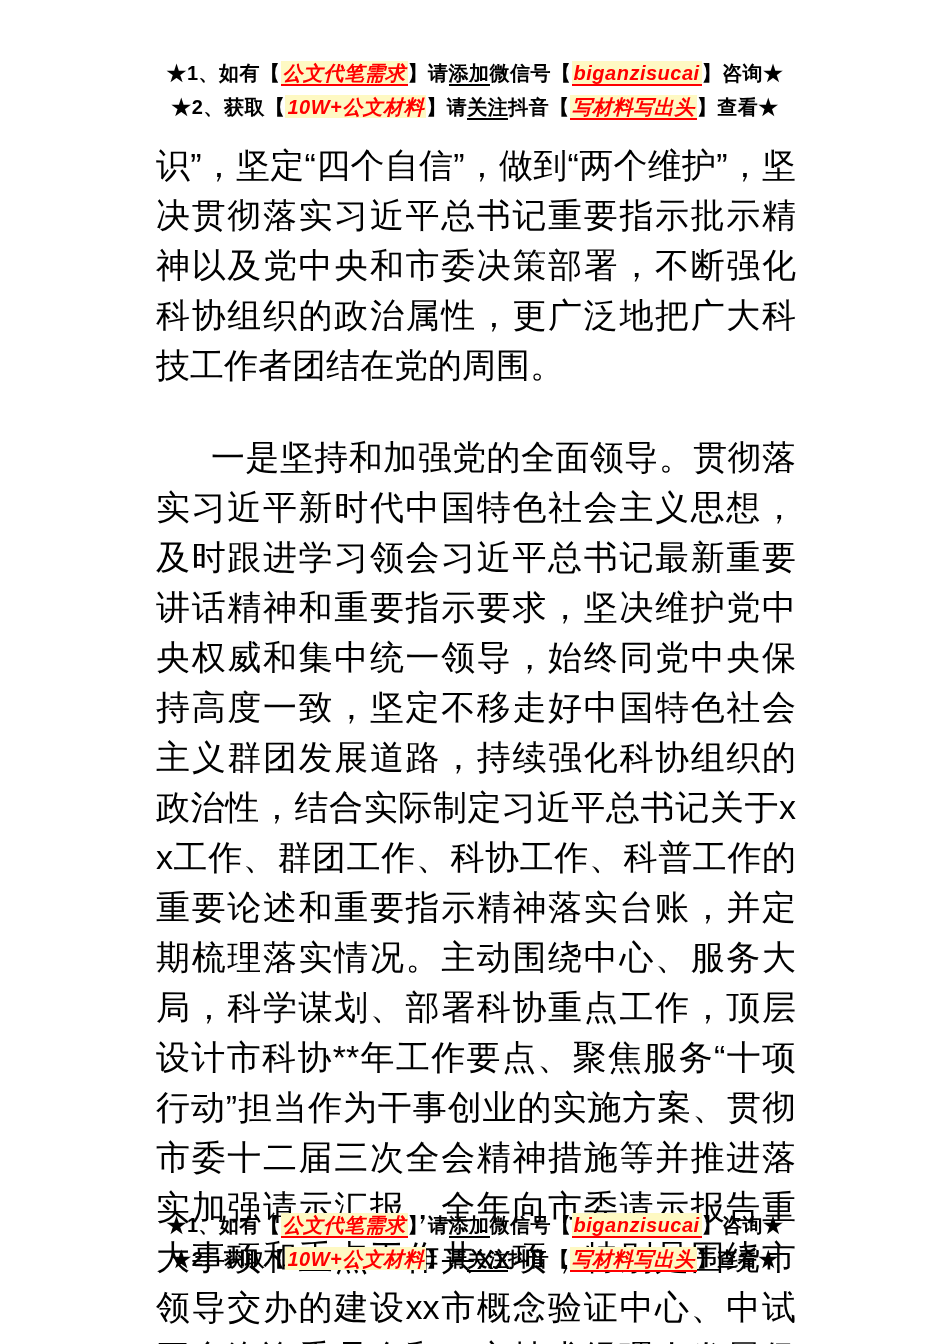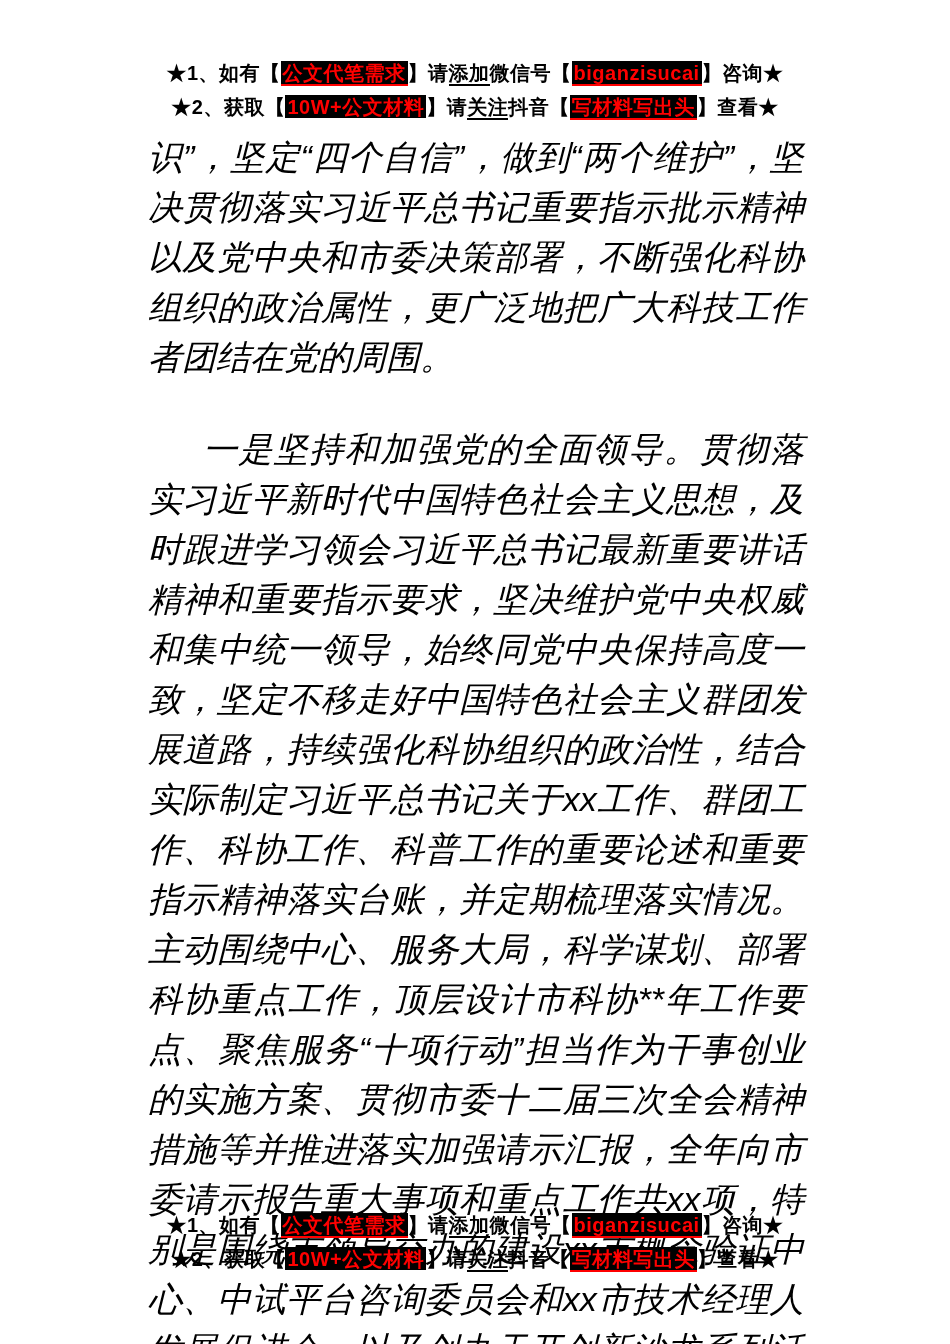--- a/index.html
+++ b/index.html
@@ -20,36 +20,37 @@
     font-weight: bold;
     font-size: 20px;
     line-height: 34px;
     white-space: nowrap;
     letter-spacing: 0.5px;
   }
   .promo-header { padding-top: 56px; }
   .promo-footer { position: absolute; top: 1208px; left: 0; right: 0; }
   .hl {
     color: #ff0000;
-    background: #000000;
+    background: #fef9c3;
     padding: 1px 2px 0 2px;
+    font-style: italic;
   }
   .hl-u { border-bottom: 2px solid #ff0000; }
   .bu { border-bottom: 2px solid #000000; text-align: right; }
 
   
   .doc-body {
     margin: 0 138px 0 140px;
     font-size: 34px;
     line-height: 50px;
     text-align: justify;
     text-justify: inter-ideograph;
     word-break: break-all;
   }
-  .para { margin: 8px; font-style: italic; }
+  .para { margin: 16px; }
   .para-2 { margin-top: 42px; text-indent: 55px; }
 </style>
 </head>
 <body>
 
 <div class="page">
 
   <div class="promo promo-header">
     <div class="promo-line">
       <span>★1、如有【</span><span class="hl hl-u">公文代笔需求</span><span>】请</span><span class="bu">添加</span><span>微信号【</span><span class="hl hl-u">biganzisucai</span><span>】咨询★</span>

